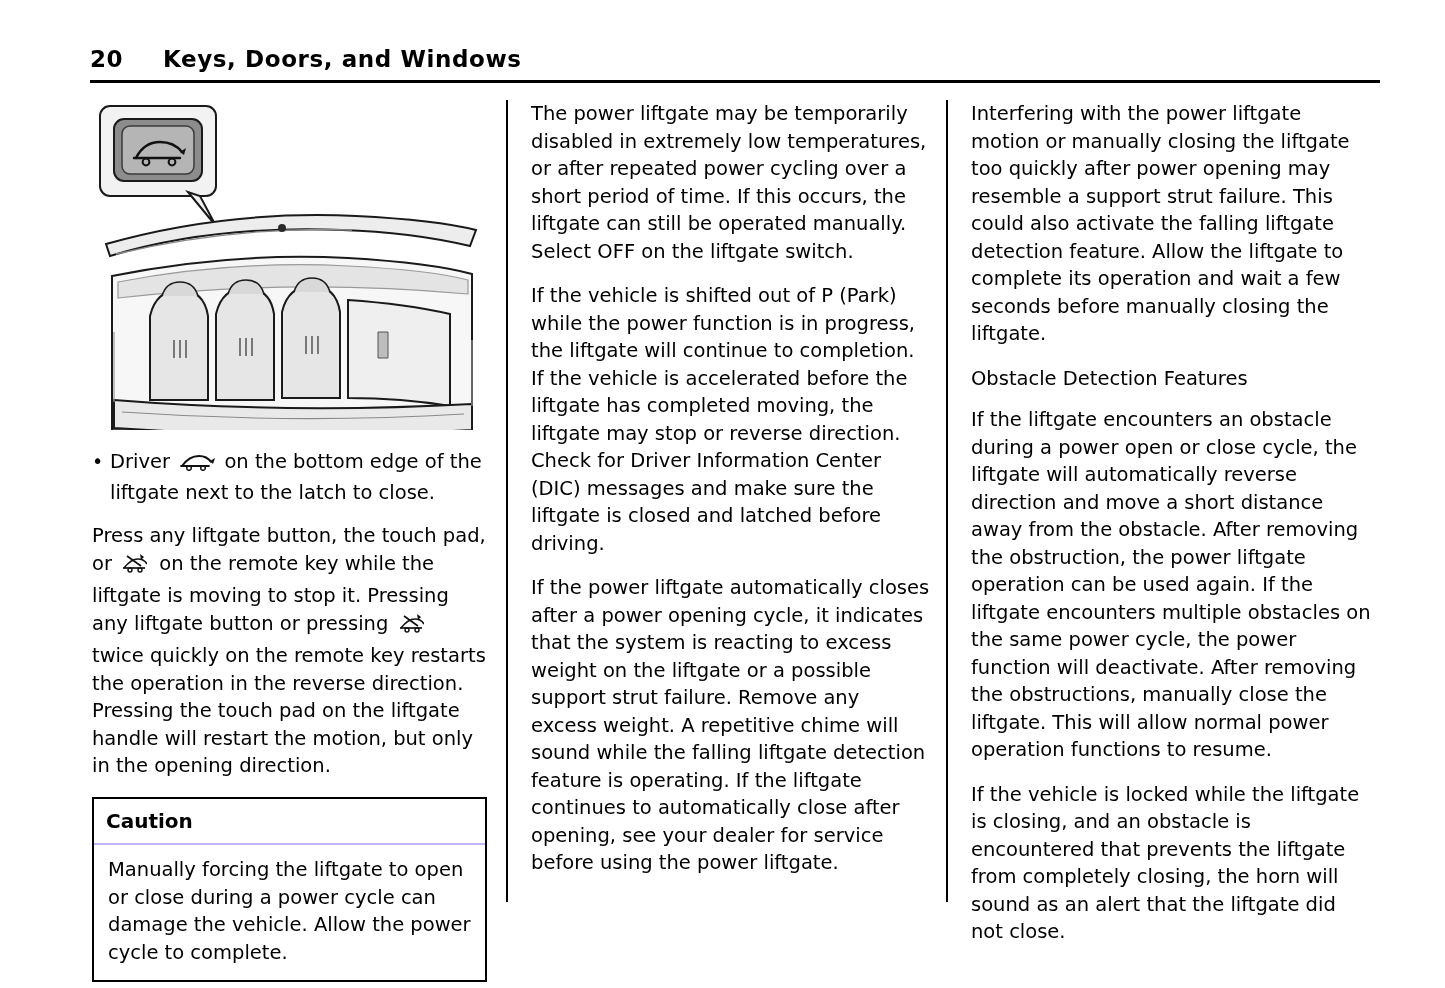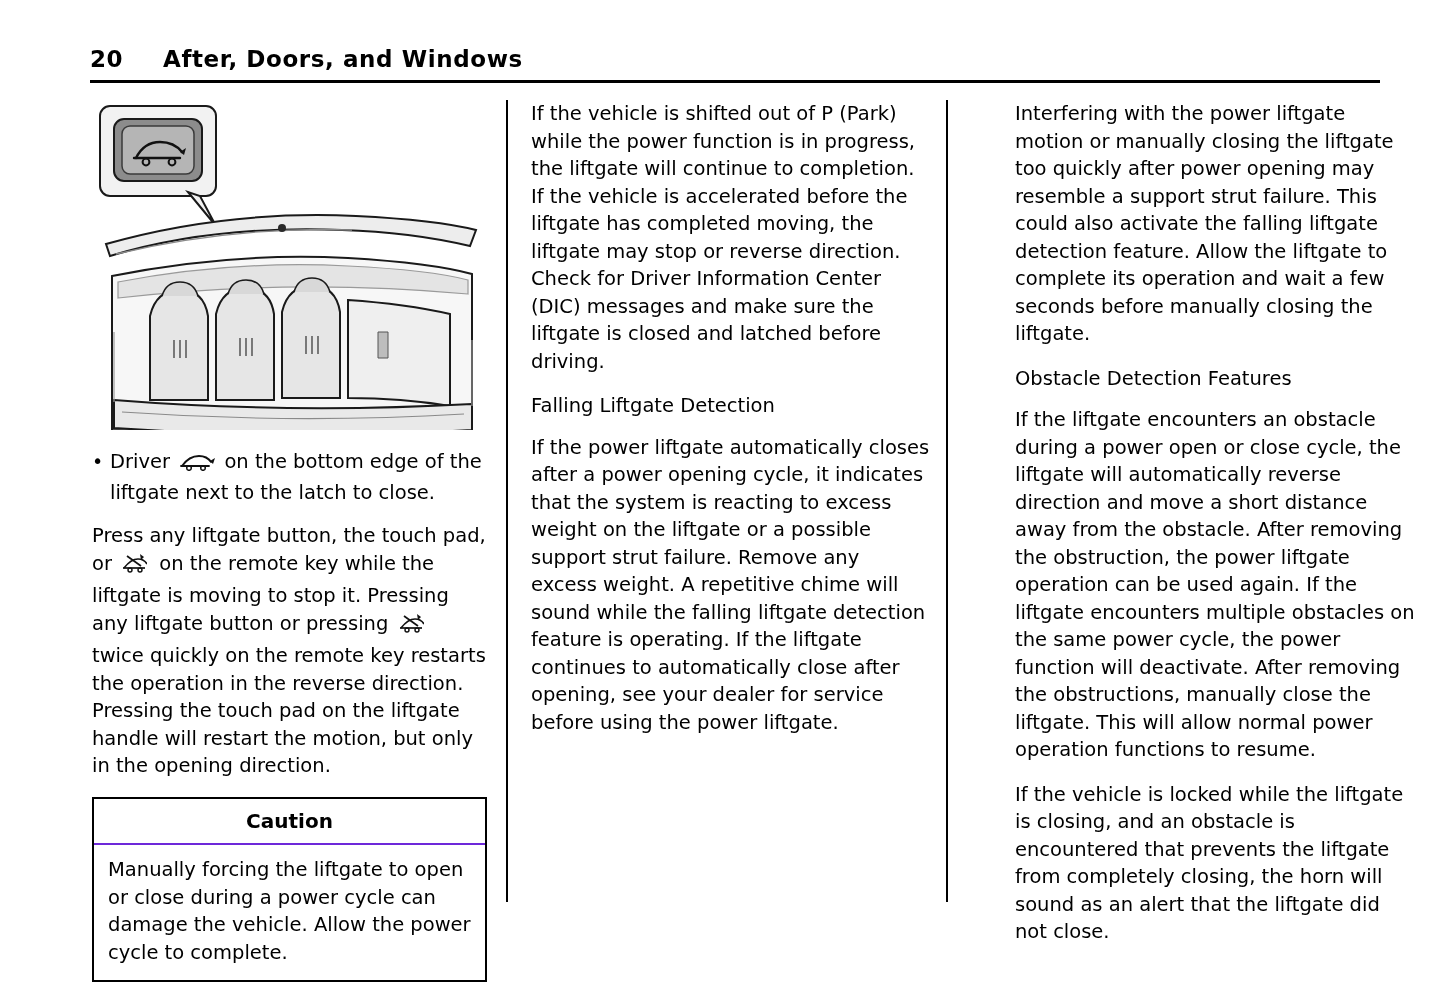--- a/index.html
+++ b/index.html
@@ -52,21 +52,21 @@
   }
   
   .col {
     position: absolute;
     top: 100px;
     font-size: 19.5px;
     line-height: 27.5px;
   }
   .col-1 { left: 54px;  width: 395px; }
   .col-2 { left: 493px; width: 400px; }
-  .col-3 { left: 977px; width: 400px; }
+  .col-3 { left: 933px; width: 400px; }
 
   .vrule {
     position: absolute;
     top: 100px;
     width: 2px;
     height: 802px;
     background: #000;
   }
   .vrule-1 { left: 468px; }
   .vrule-2 { left: 908px; }
@@ -112,40 +112,39 @@
     margin: 0 6px 0 3px;
     vertical-align: -5px;
   }
   
   .caution-box {
     border: 2px solid #000;
     width: 391px;
     margin-top: 6px;
   }
   .caution-title {
-    text-align: center;
     font-weight: bold;
     font-size: 20px;
-    padding: 9px 0 8px 0;
-    border-bottom: 2px solid #6d28d9;
+    padding: 9px 0 8px 12px;
+    border-bottom: 2px solid #c4b5fd;
   }
   .caution-body {
     padding: 11px 14px 14px 14px;
     font-size: 19.5px;
     line-height: 27.5px;
   }
 </style>
 </head>
 <body>
 
 <div class="page">
 
   <div class="header">
     <span class="page-number">20</span>
-    <span class="header-title">After, Doors, and Windows</span>
+    <span class="header-title">Keys, Doors, and Windows</span>
   </div>
   <div class="header-rule"></div>
 
   <div class="vrule vrule-1"></div>
   <div class="vrule vrule-2"></div>
 
   <div class="col col-1">
 
     <div class="figure">
       <svg width="395" height="330" viewBox="0 0 395 330" xmlns="http://www.w3.org/2000/svg">
@@ -239,22 +238,22 @@
       <span>twice quickly on the remote key restarts the operation in the reverse direction. Pressing the touch pad on the liftgate handle will restart the motion, but only in the opening direction.</span>
     </p>
 
     <div class="caution-box">
       <div class="caution-title">Caution</div>
       <div class="caution-body">Manually forcing the liftgate to open or close during a power cycle can damage the vehicle. Allow the power cycle to complete.</div>
     </div>
   </div>
 
   <div class="col col-2">
+    <p>The power liftgate may be temporarily disabled in extremely low temperatures, or after repeated power cycling over a short period of time. If this occurs, the liftgate can still be operated manually. Select OFF on the liftgate switch.</p>
     <p>If the vehicle is shifted out of P (Park) while the power function is in progress, the liftgate will continue to completion. If the vehicle is accelerated before the liftgate has completed moving, the liftgate may stop or reverse direction. Check for Driver Information Center (DIC) messages and make sure the liftgate is closed and latched before driving.</p>
-    <div class="subhead">Falling Liftgate Detection</div>
     <p>If the power liftgate automatically closes after a power opening cycle, it indicates that the system is reacting to excess weight on the liftgate or a possible support strut failure. Remove any excess weight. A repetitive chime will sound while the falling liftgate detection feature is operating. If the liftgate continues to automatically close after opening, see your dealer for service before using the power liftgate.</p>
   </div>
 
   <div class="col col-3">
     <p>Interfering with the power liftgate motion or manually closing the liftgate too quickly after power opening may resemble a support strut failure. This could also activate the falling liftgate detection feature. Allow the liftgate to complete its operation and wait a few seconds before manually closing the liftgate.</p>
     <div class="subhead">Obstacle Detection Features</div>
     <p>If the liftgate encounters an obstacle during a power open or close cycle, the liftgate will automatically reverse direction and move a short distance away from the obstacle. After removing the obstruction, the power liftgate operation can be used again. If the liftgate encounters multiple obstacles on the same power cycle, the power function will deactivate. After removing the obstructions, manually close the liftgate. This will allow normal power operation functions to resume.</p>
     <p>If the vehicle is locked while the liftgate is closing, and an obstacle is encountered that prevents the liftgate from completely closing, the horn will sound as an alert that the liftgate did not close.</p>
   </div>
 

